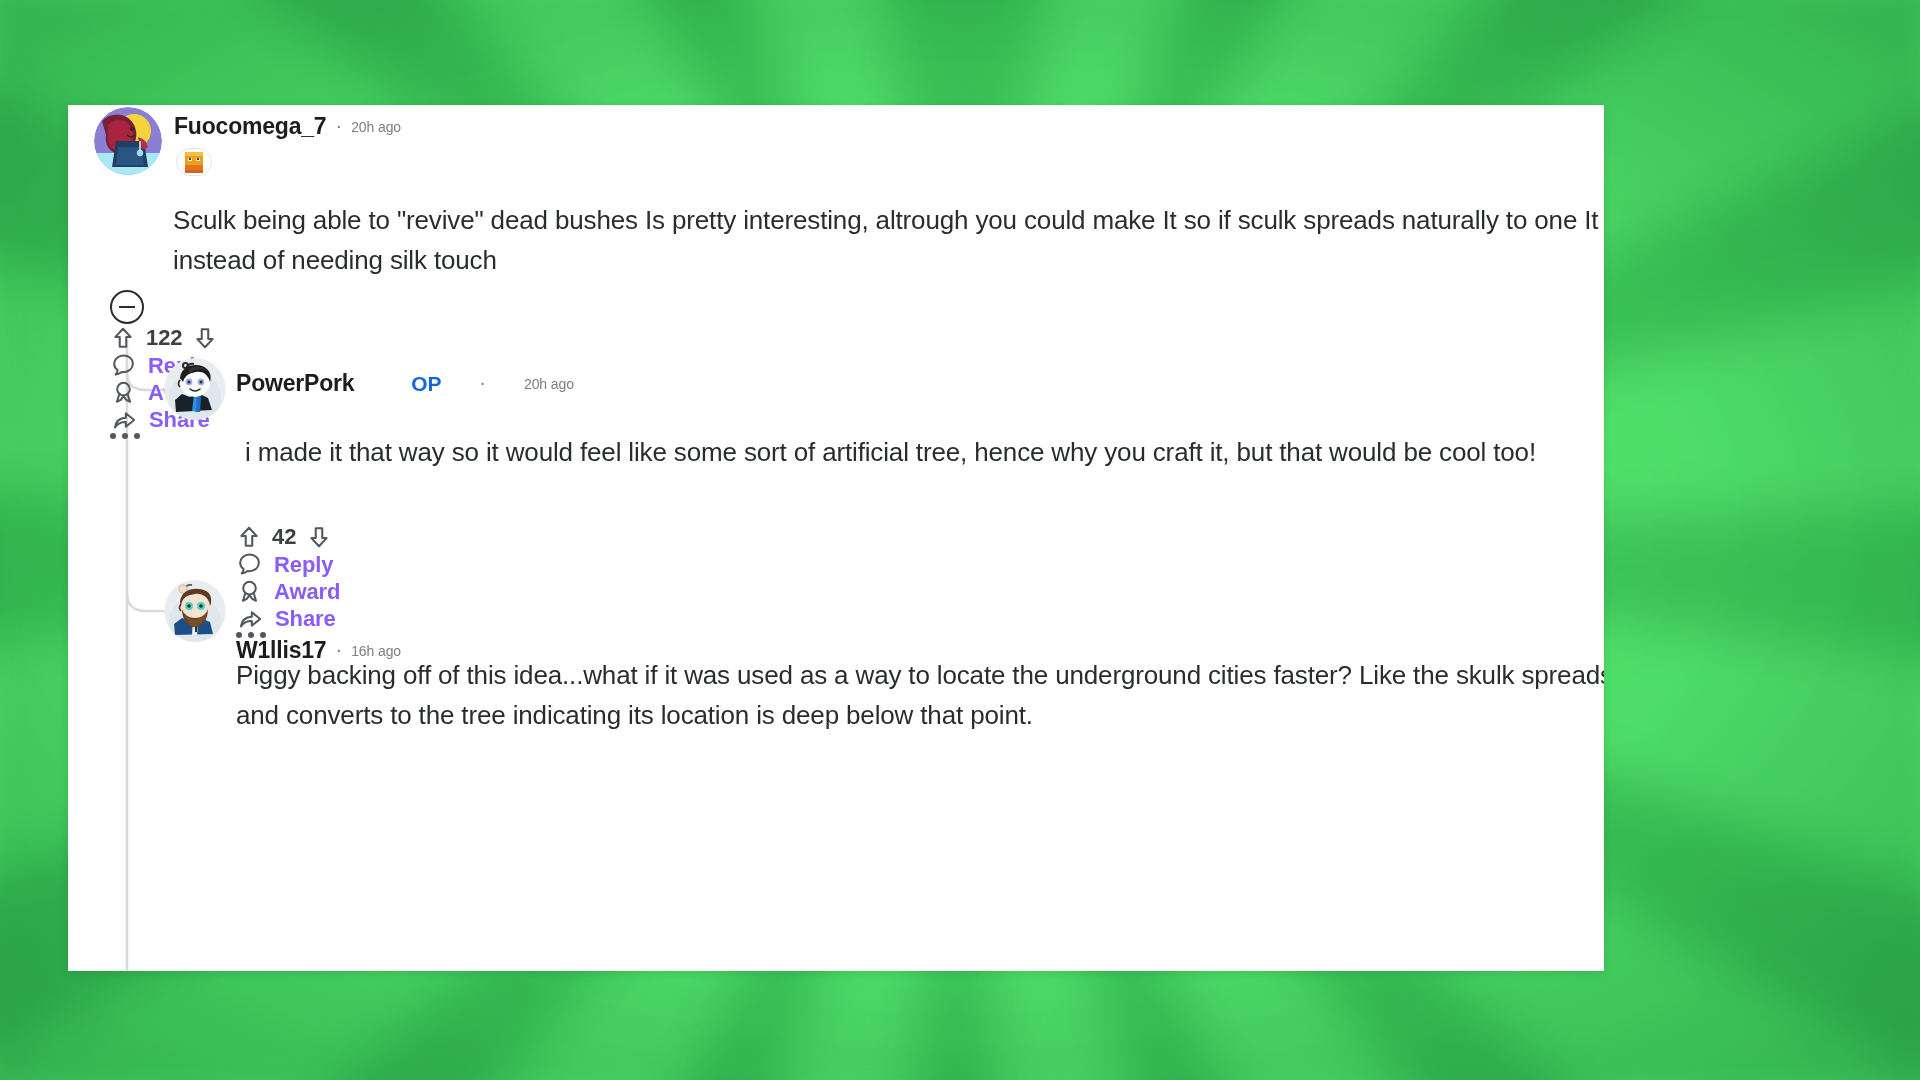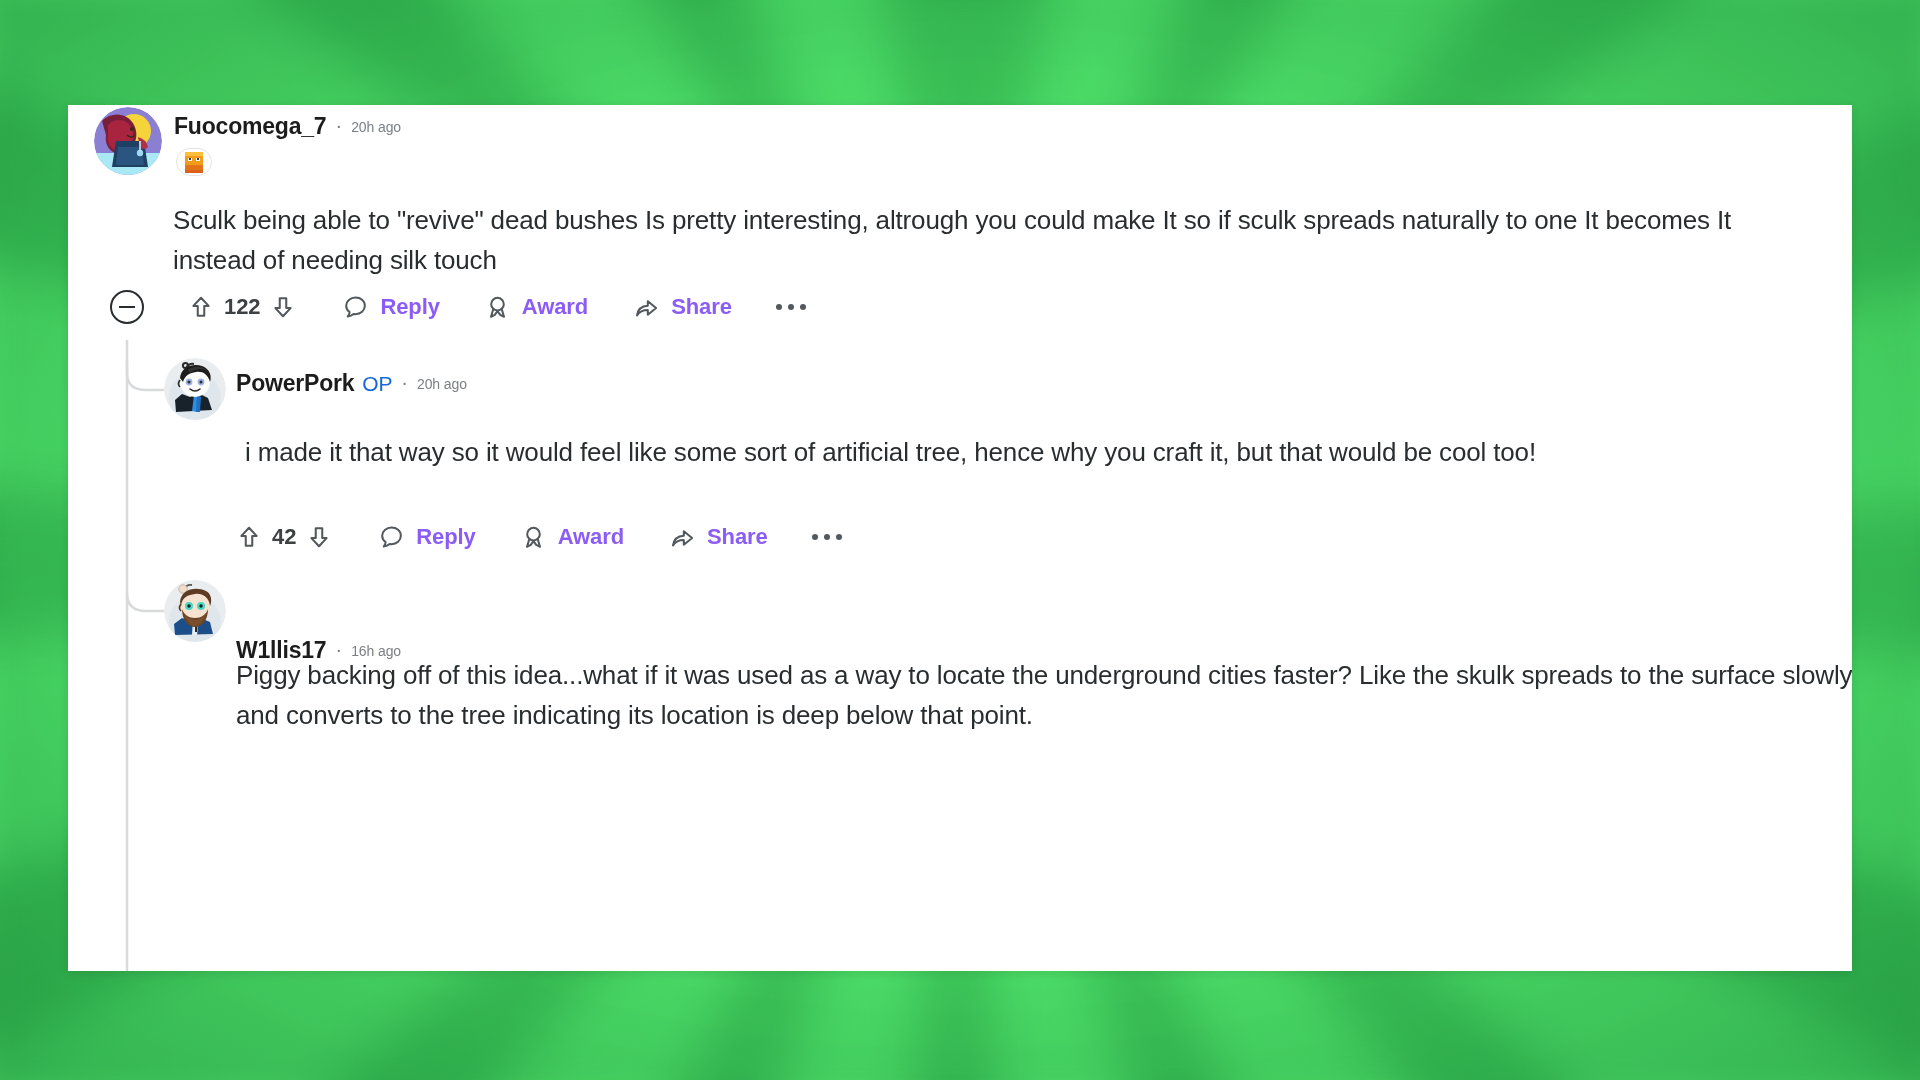--- a/index.html
+++ b/index.html
@@ -50,21 +50,21 @@
     position: absolute;
     inset: 0;
     background: radial-gradient(ellipse at 50% 50%, rgba(0,0,0,0) 55%, rgba(20,110,45,0.30) 100%);
   }
 
   
   .card {
     position: absolute;
     left: 68px;
     top: 105px;
-    width: 1784px;
+    width: 1536px;
     height: 866px;
     background: #ffffff;
     overflow: hidden;
     box-shadow: 0 2px 10px rgba(0,0,0,0.10);
   }
 
   
   .comment { position: absolute; }
 
   .avatar {
@@ -81,23 +81,23 @@
     white-space: nowrap;
   }
   .uname {
     font-size: 23px;
     font-weight: bold;
     color: #1c1c1c;
     letter-spacing: -0.2px;
   }
   .op-badge {
     font-size: 21px;
-    font-weight: normal;
+    font-weight: bold;
     color: #1668d6;
-    margin-left: 8px;
+    margin-left: 28px;
     letter-spacing: -0.2px;
   }
   .dotsep {
     color: #7c8084;
     font-size: 20px;
     margin: 0 9px;
     line-height: 1;
     position: relative;
     top: -2px;
   }
@@ -137,22 +137,23 @@
     position: absolute;
     left: 0; top: 0;
     width: 1784px; height: 866px;
     pointer-events: none;
   }
 
   
   .actions {
     position: absolute;
     display: flex;
-    align-items: center;
+    align-items: flex-start;
     white-space: nowrap;
+    flex-direction: column;
   }
   .act {
     display: flex;
     align-items: center;
     color: #52585d;
   }
   .act svg { display: block; }
   .act-label {
     font-size: 22px;
     font-weight: bold;
@@ -333,21 +334,21 @@
             <circle cx="25" cy="24" r="3.4" fill="#9db4e8"></circle>
             <circle cx="37" cy="24" r="3.4" fill="#9db4e8"></circle>
             <circle cx="25" cy="24" r="1.5" fill="#2b2b2b"></circle>
             <circle cx="37" cy="24" r="1.5" fill="#2b2b2b"></circle>
             <path d="M26,31 Q31,35 36,31" stroke="#2b2b2b" stroke-width="1.6" fill="none" stroke-linecap="round"></path>
             <path d="M16,22 q-3,4 0,7" stroke="#2b2b2b" stroke-width="1.6" fill="none"></path>
           </g>
         </svg>
       </div>
 
-      <div class="meta" style="left:168px;top:265px;">
+      <div class="meta" style="left:168px;top:265px;gap:29px;">
         <span class="uname">PowerPork</span>
         <span class="op-badge">OP</span>
         <span class="dotsep">·</span>
         <span class="ts">20h ago</span>
       </div>
 
       <div class="body" style="left:177px;top:327px;width:1580px;">i made it that way so it would feel like some sort of artificial tree, hence why you craft it, but that would be cool too!</div>
 
       <div class="actions" style="left:168px;top:418px;">
         <div class="vote">

